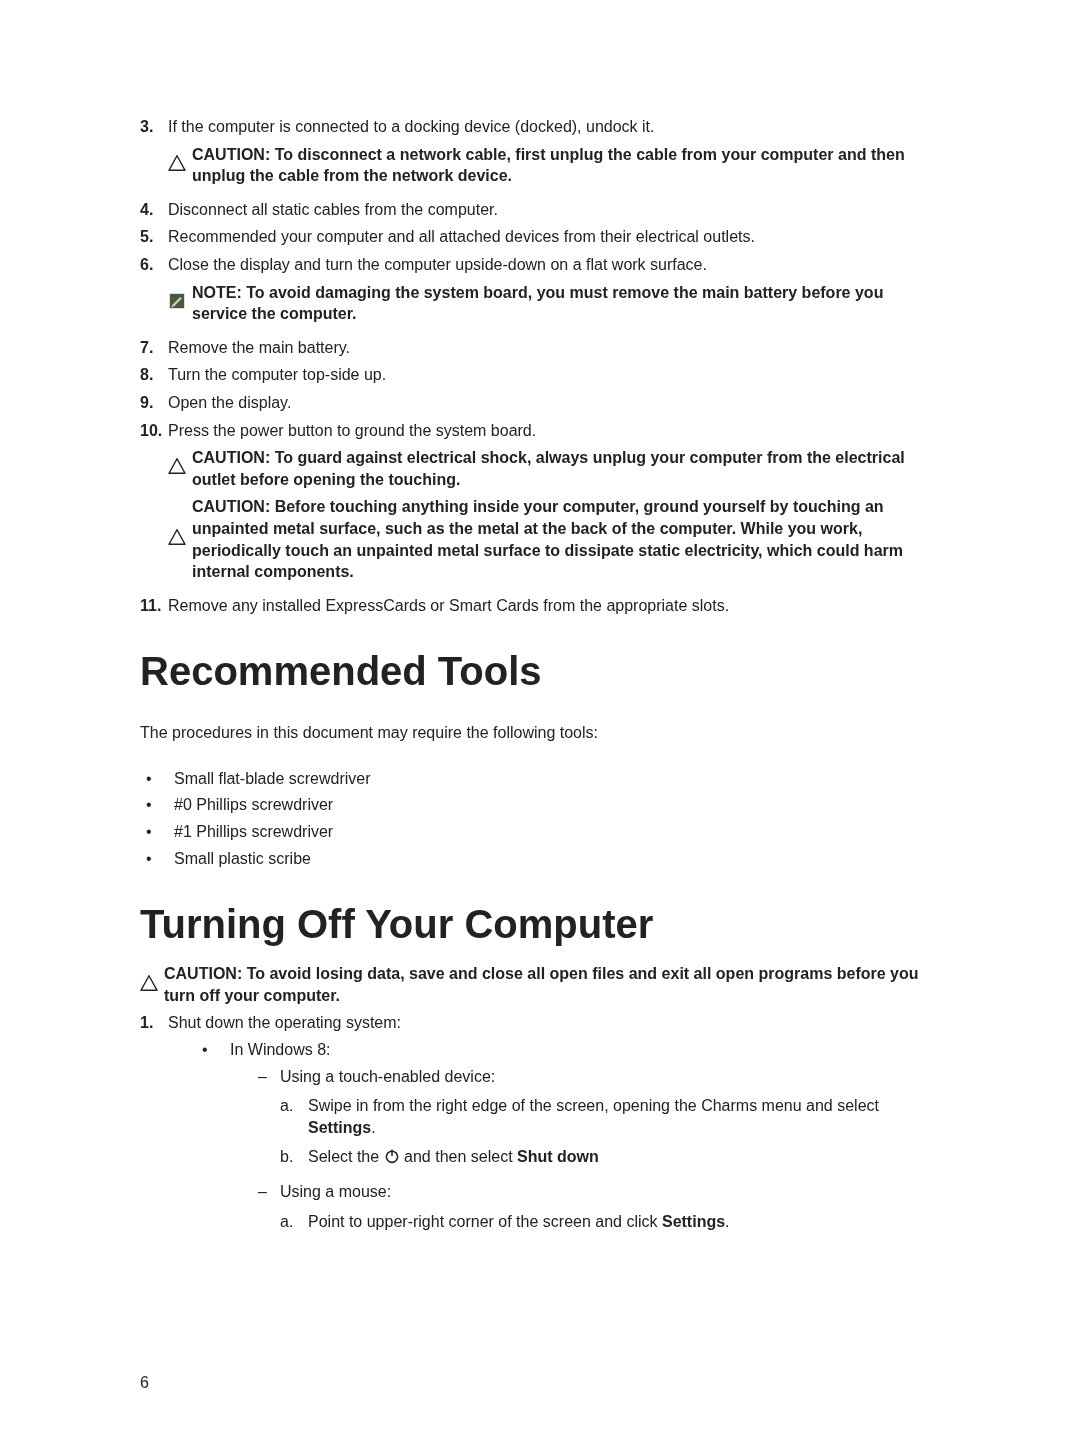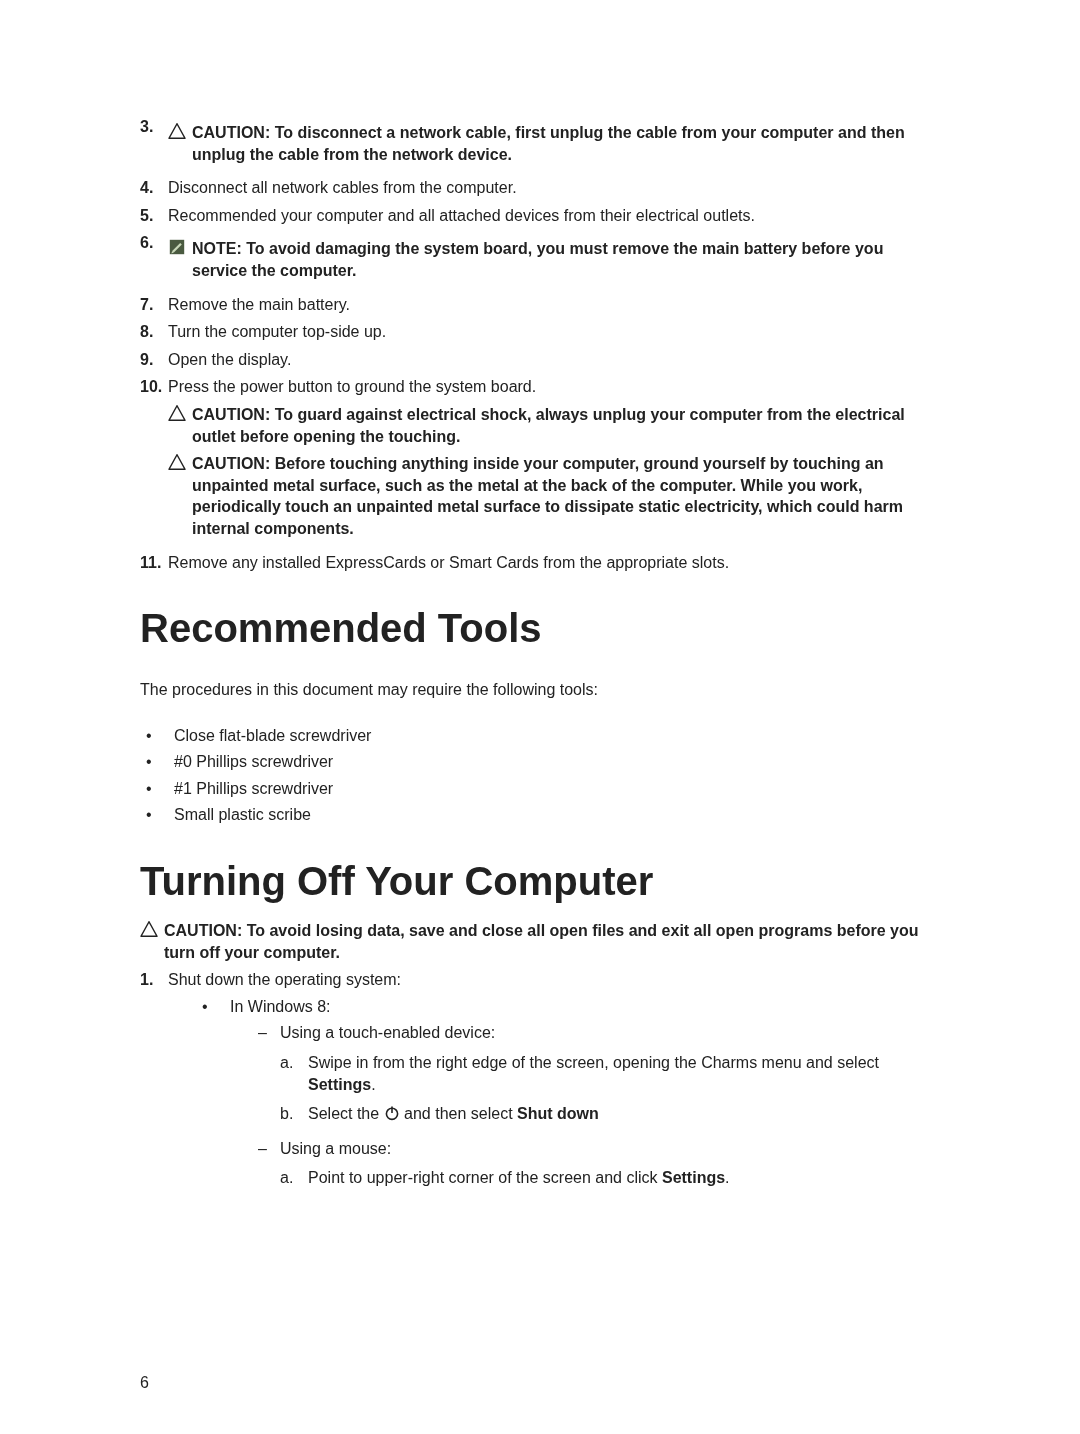--- a/index.html
+++ b/index.html
@@ -24,20 +24,21 @@
     font-weight: bold;
     min-width: 28px;
     flex-shrink: 0;
   }
   .ol-body {
     flex: 1;
   }
   .callout {
     display: flex;
     margin: 6px 0;
+    align-items: center;
   }
   .callout-icon {
     width: 24px;
     flex-shrink: 0;
     padding-top: 1px;
   }
   .callout-text {
     flex: 1;
     font-weight: bold;
   }
@@ -93,44 +94,46 @@
   svg.caution-tri { width: 18px; height: 16px; }
   svg.note-pen { width: 18px; height: 16px; }
   svg.power-ico { width: 16px; height: 16px; vertical-align: -2px; }
 </style>
 </head>
 <body>
 
 <div class="ol-item">
   <div class="ol-num">3.</div>
   <div class="ol-body">
+    <span>If the computer is connected to a docking device (docked), undock it.</span>
     <div class="callout">
       <div class="callout-icon">
         <svg class="caution-tri" viewBox="0 0 24 22">
             <path d="M12 1 L23 21 L1 21 Z" fill="none" stroke="#222" stroke-width="2" stroke-linejoin="round"></path>
           </svg>
       </div>
       <div class="callout-text">CAUTION: To disconnect a network cable, first unplug the cable from your computer and then unplug the cable from the network device.</div>
     </div>
   </div>
 </div>
 
 <div class="ol-item">
   <div class="ol-num">4.</div>
-  <div class="ol-body">Disconnect all network cables from the computer.</div>
+  <div class="ol-body">Disconnect all static cables from the computer.</div>
 </div>
 
 <div class="ol-item">
   <div class="ol-num">5.</div>
   <div class="ol-body">Recommended your computer and all attached devices from their electrical outlets.</div>
 </div>
 
 <div class="ol-item">
   <div class="ol-num">6.</div>
   <div class="ol-body">
+    <span>Close the display and turn the computer upside-down on a flat work surface.</span>
     <div class="callout">
       <div class="callout-icon">
         <svg class="note-pen" viewBox="0 0 20 20">
             <rect x="1" y="1" width="18" height="18" fill="#4a5a40"></rect>
             <path d="M4 15 L14 5 L16 7 L6 17 Z" fill="#c8d8b8"></path>
             <path d="M4 15 L6 17 L3 18 Z" fill="#c8d8b8"></path>
           </svg>
       </div>
       <div class="callout-text normal">
         <b>NOTE:</b><span> To avoid damaging the system board, you must remove the main battery before you service the computer.</span>
@@ -178,21 +181,21 @@
 <div class="ol-item">
   <div class="ol-num">11.</div>
   <div class="ol-body">Remove any installed ExpressCards or Smart Cards from the appropriate slots.</div>
 </div>
 
 <h2>Recommended Tools</h2>
 <div class="plain">The procedures in this document may require the following tools:</div>
 
 <div class="bullet-item">
   <div class="bullet-dot">•</div>
-  <div class="bullet-body">Close flat-blade screwdriver</div>
+  <div class="bullet-body">Small flat-blade screwdriver</div>
 </div>
 <div class="bullet-item">
   <div class="bullet-dot">•</div>
   <div class="bullet-body">#0 Phillips screwdriver</div>
 </div>
 <div class="bullet-item">
   <div class="bullet-dot">•</div>
   <div class="bullet-body">#1 Phillips screwdriver</div>
 </div>
 <div class="bullet-item">

